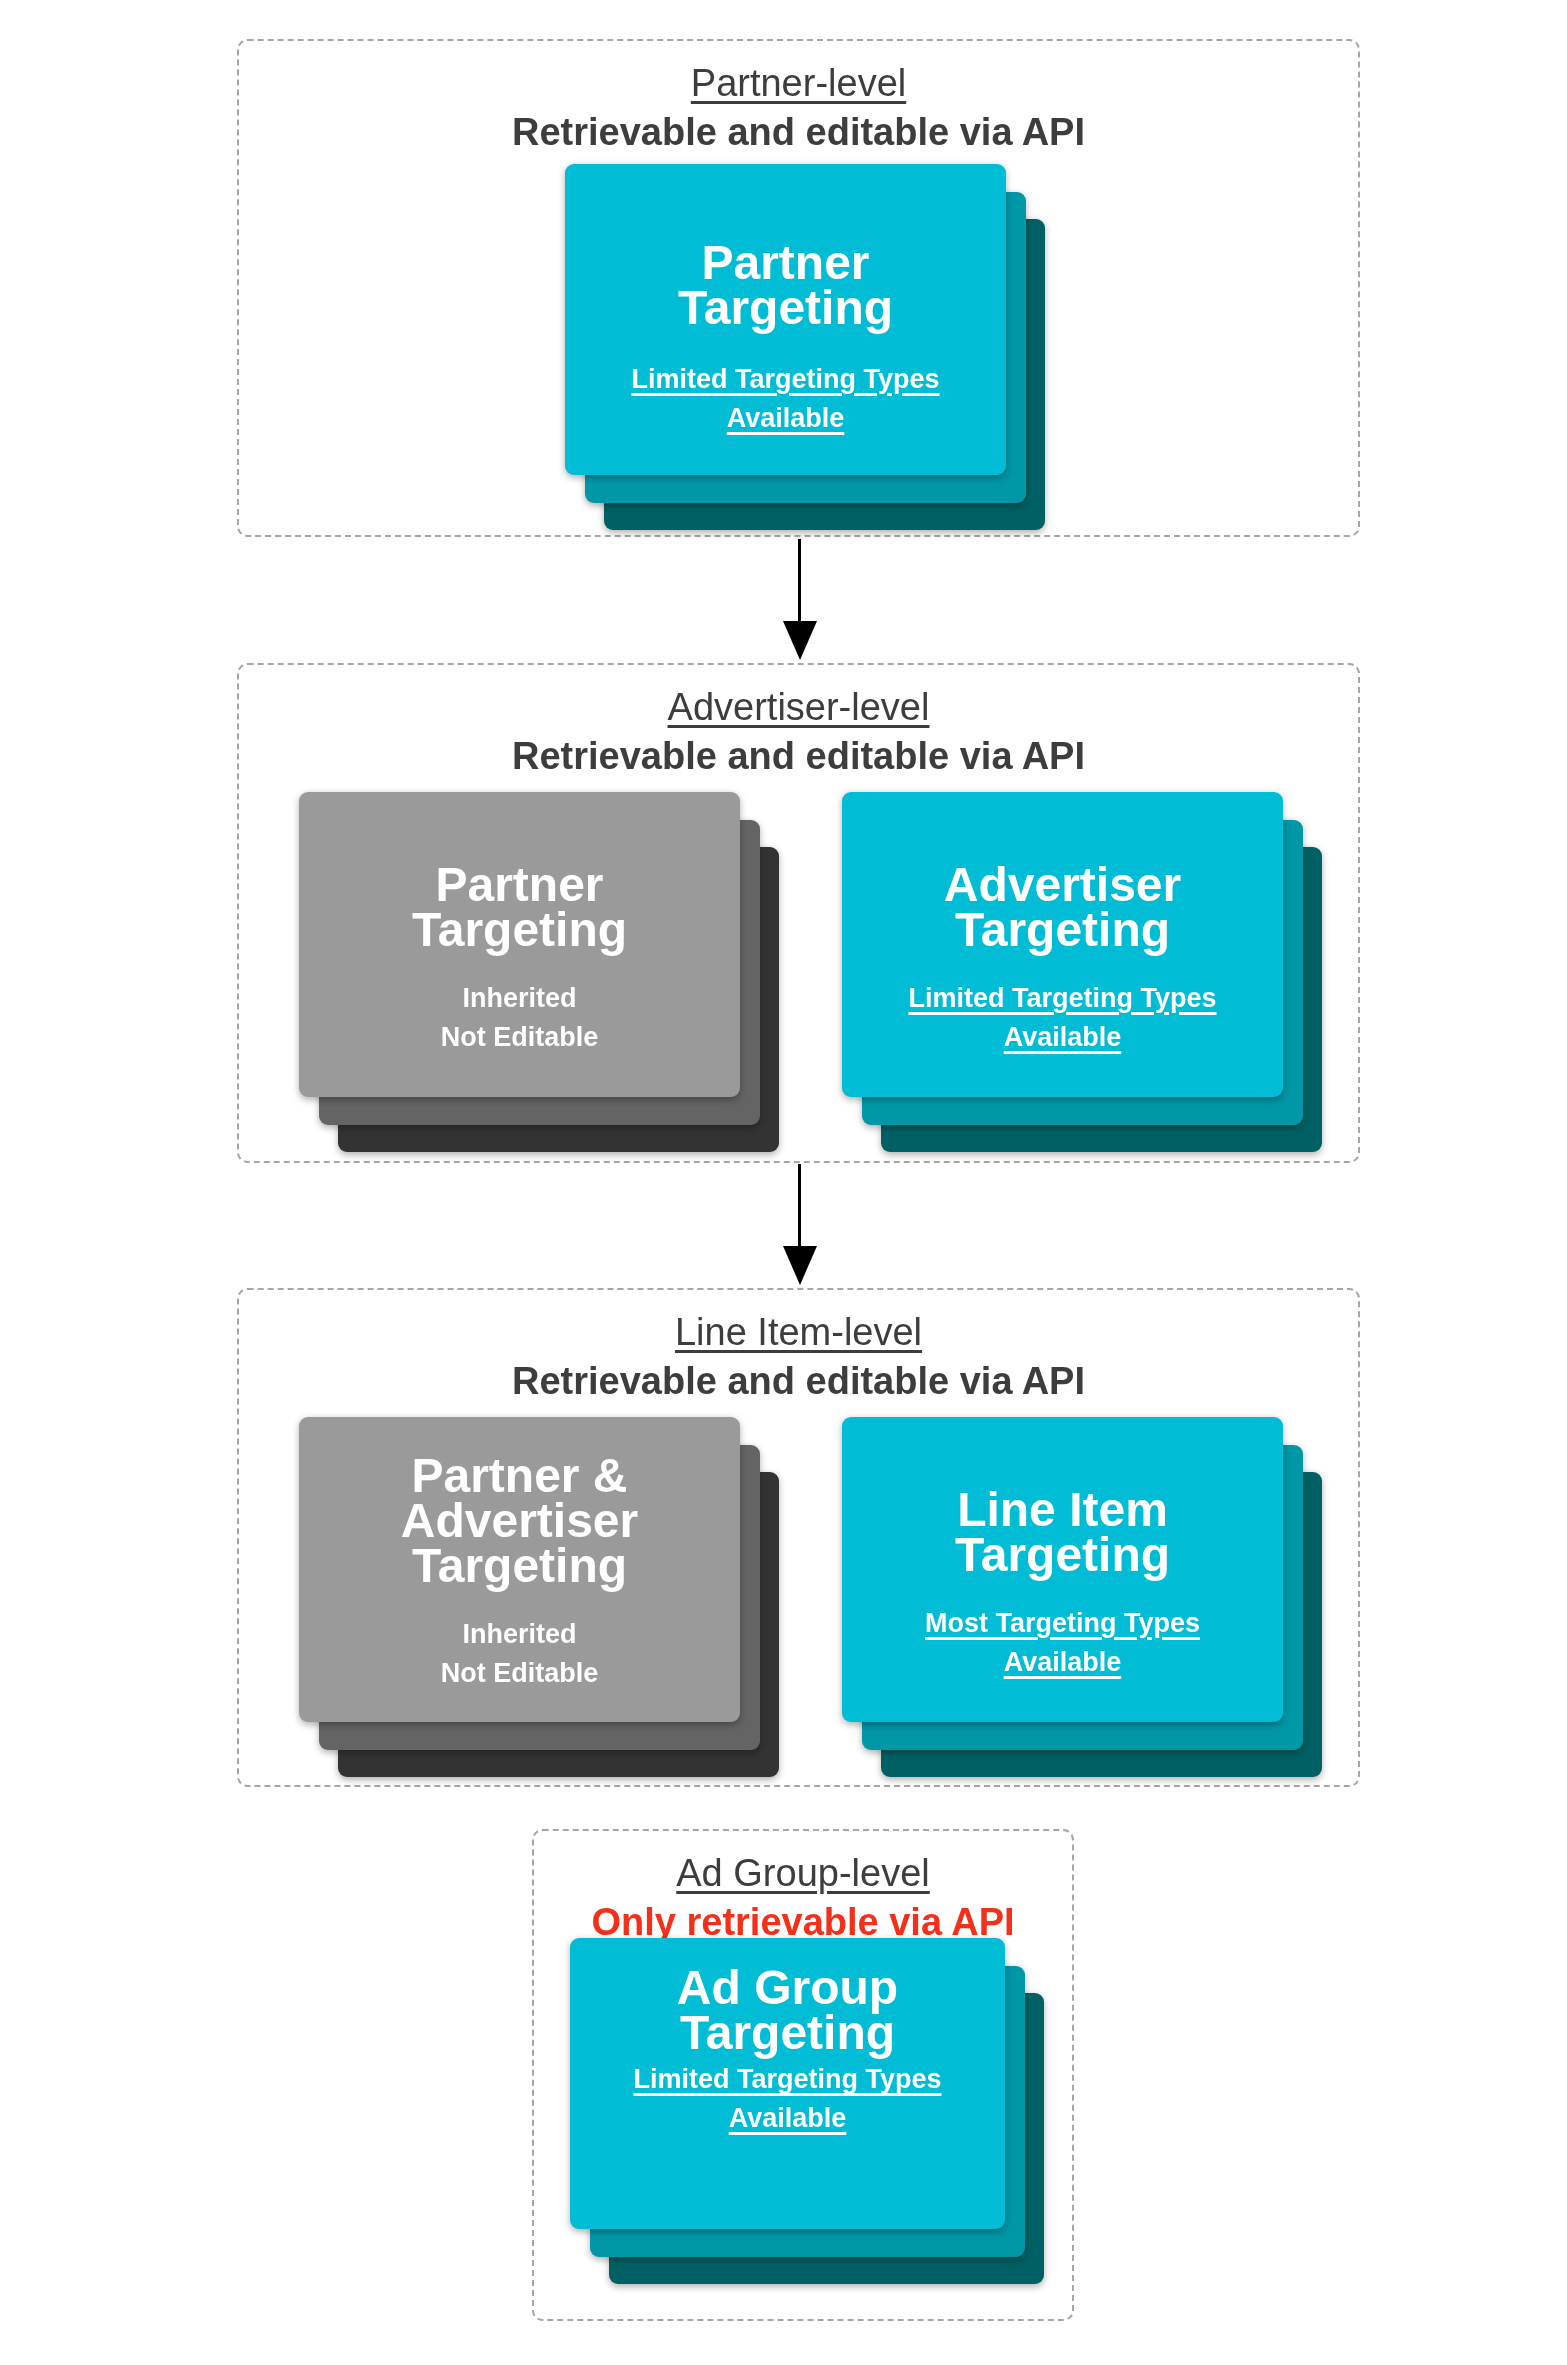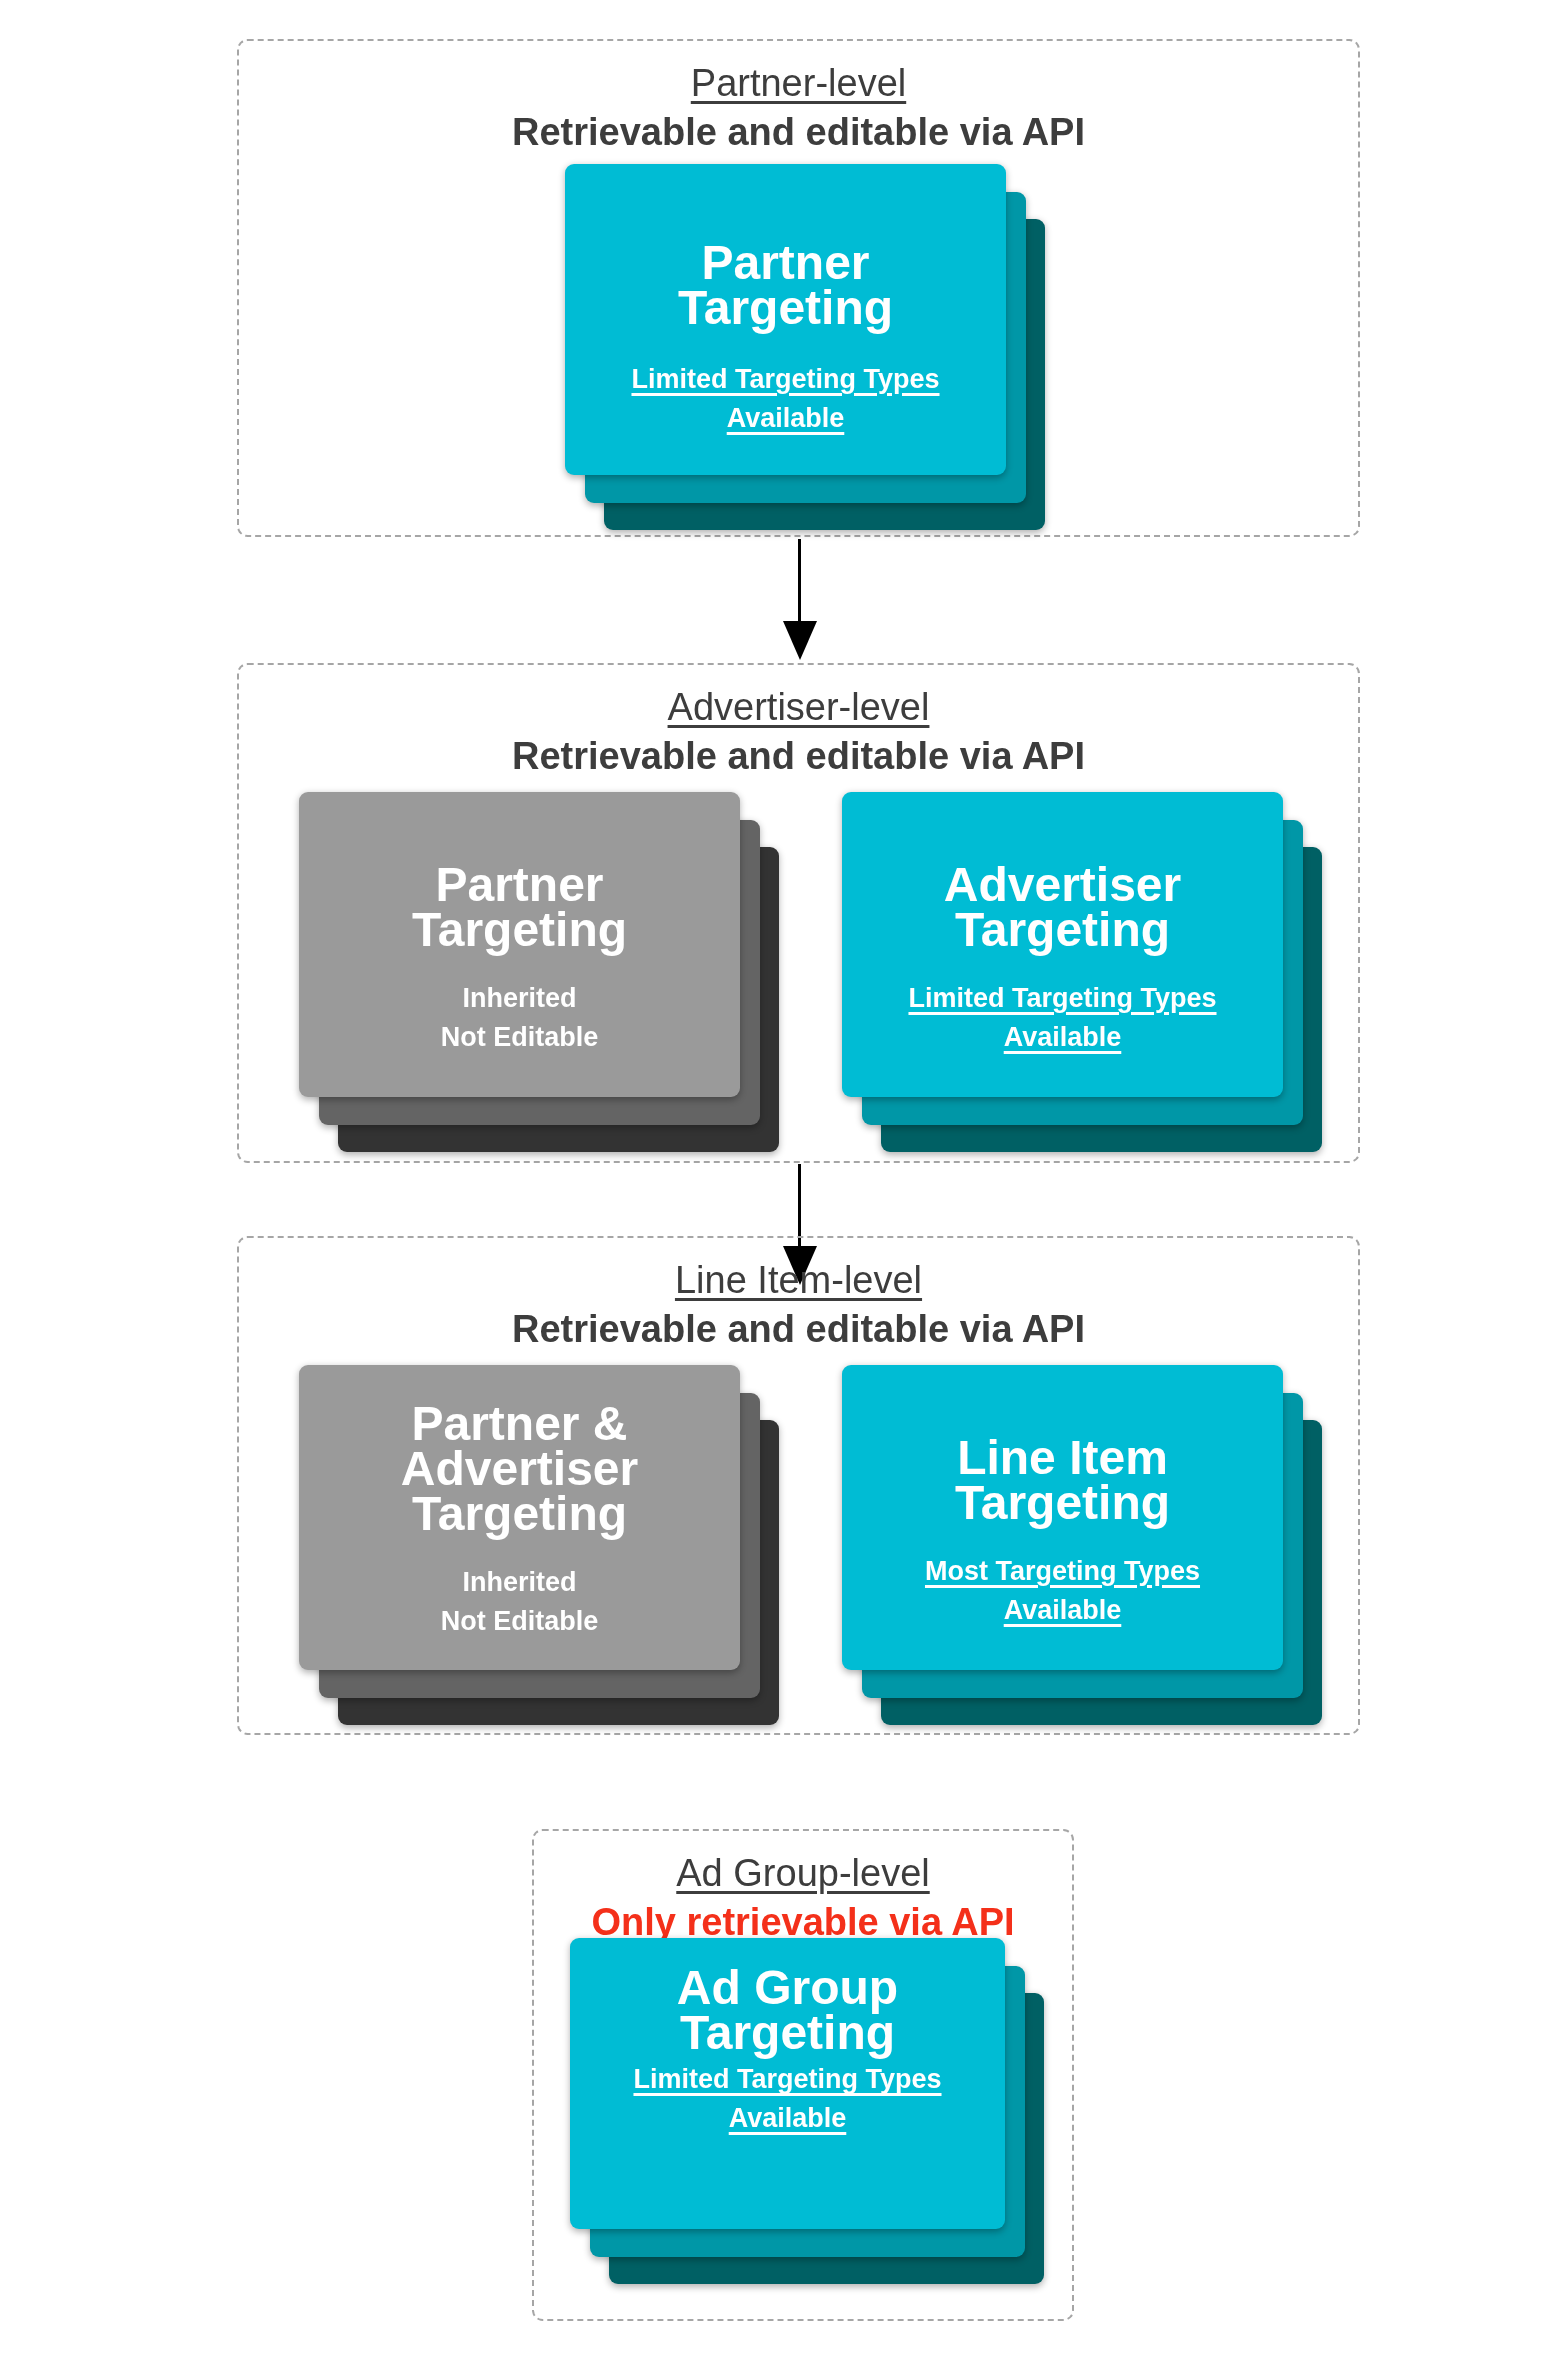--- a/index.html
+++ b/index.html
@@ -12,21 +12,21 @@
   .page{
     position:relative; width:1567px; height:2366px; background:var(--page-bg);
     font-family:"Liberation Sans","DejaVu Sans",sans-serif; overflow:hidden;
   }
   .section{
     position:absolute; border:2.7px dashed var(--dashed-border); border-radius:10.7px;
     box-sizing:border-box; text-align:center;
   }
   .sec1{left:237px; top:39px;  width:1123px; height:498px;}
   .sec2{left:237px; top:663px; width:1123px; height:500px;}
-  .sec3{left:237px; top:1236px;width:1123px; height:499px;text-align:center;}
+  .sec3{left:237px; top:1288px;width:1123px; height:499px;text-align:center;}
   .sec4{left:532px; top:1829px;width:542px;  height:492px;}
   .sec-title{
     margin-top:18px; font-size:38px; line-height:49px; color:var(--title-text);
     text-decoration:underline; text-decoration-thickness:2.7px; text-underline-offset:5.4px;
     font-weight:400;
   }
   .sec-subtitle{
     font-size:38px; line-height:49px; color:var(--title-text); font-weight:700;
   }
   .sec-subtitle.red{color:var(--red-text);}

